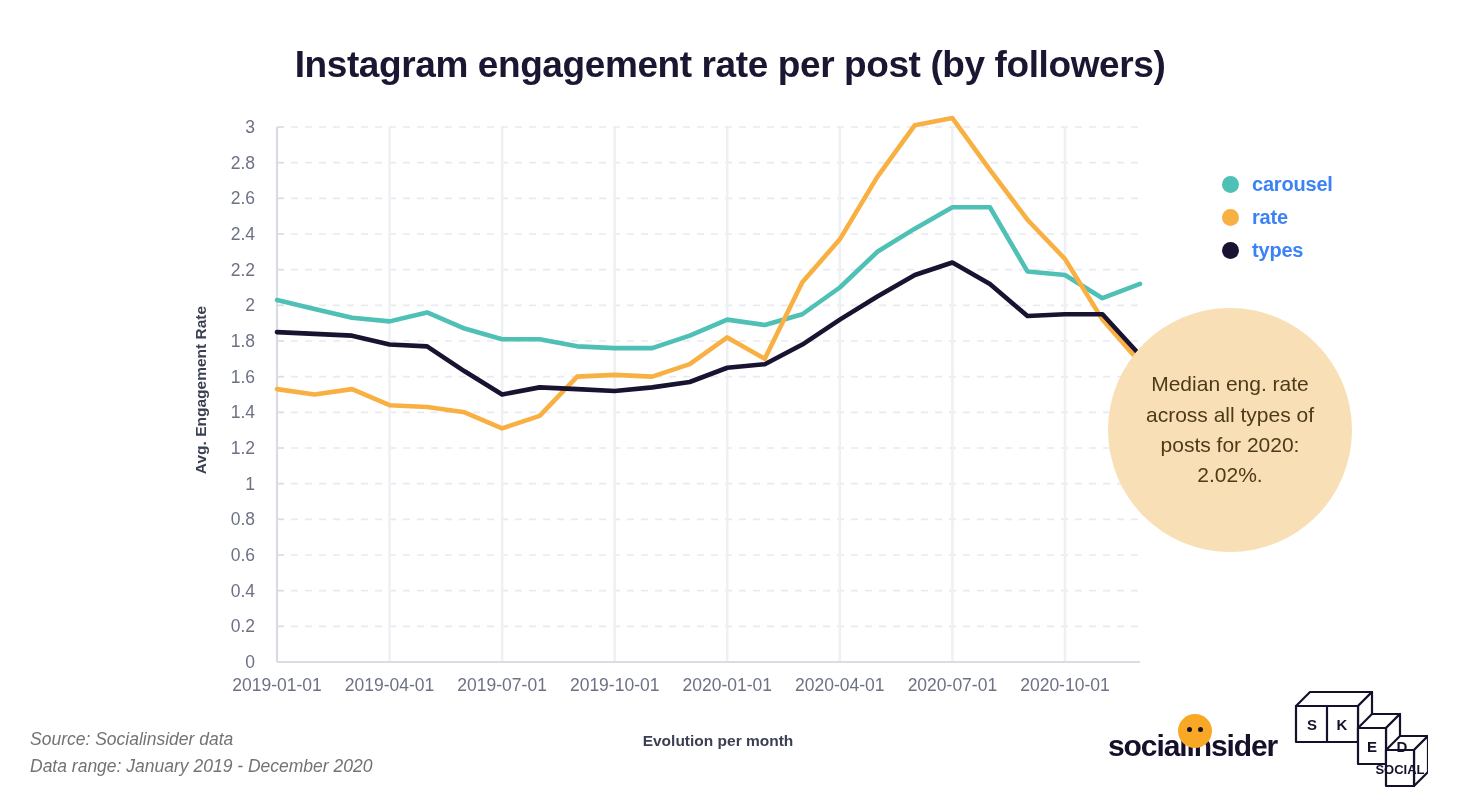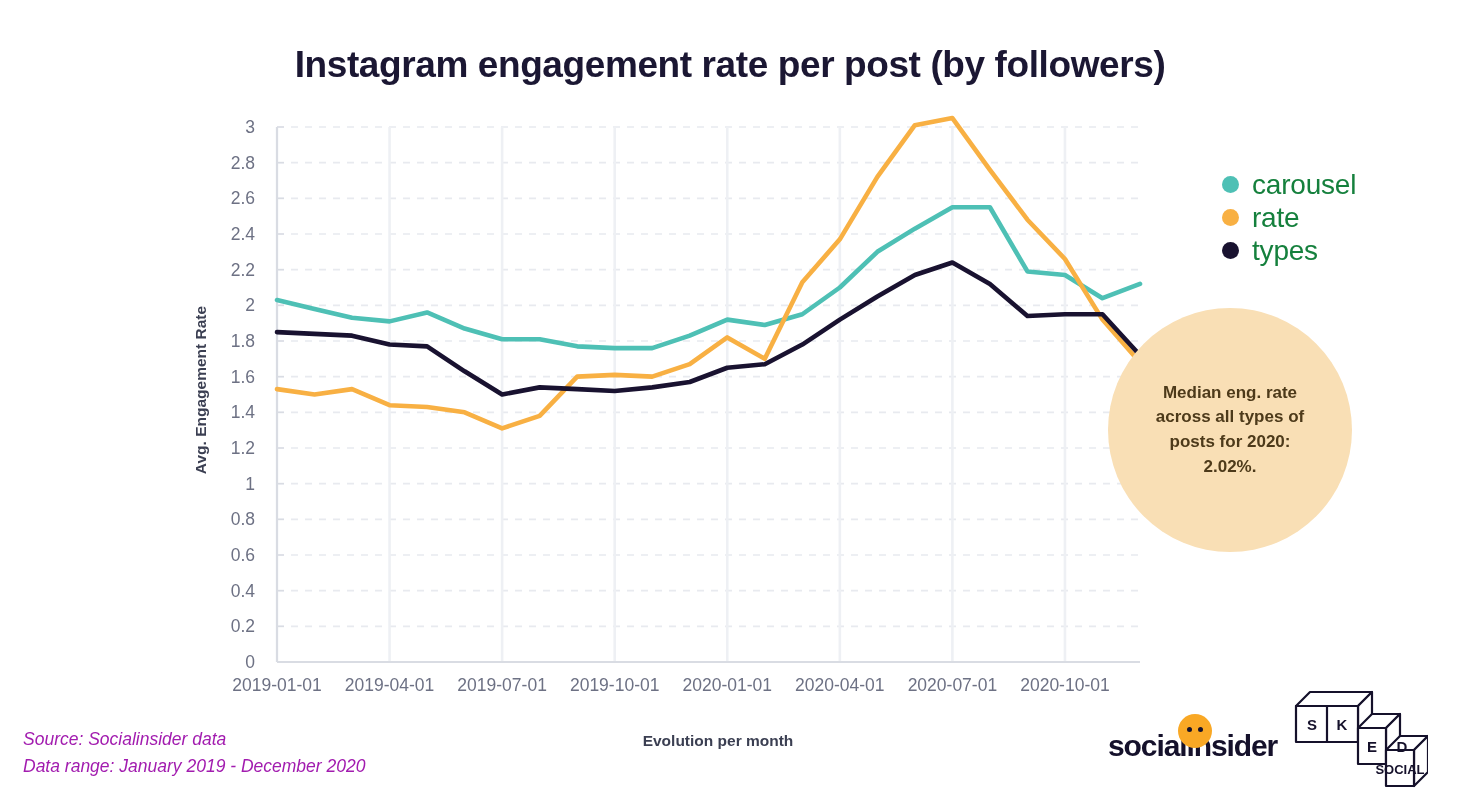--- a/index.html
+++ b/index.html
@@ -44,50 +44,51 @@
   }
   .legend-row {
     display: flex; align-items: center;
     height: 33px;
   }
   .legend-dot {
     width: 17px; height: 17px; border-radius: 50%;
     margin-right: 13px; flex: 0 0 auto;
   }
   .legend-label {
-    font-size: 28px;
-    color: #15803d;
+    font-size: 20px;
+    color: #3b82f6;
     letter-spacing: -0.2px;
+    font-weight: bold;
   }
 
   #annotation-bubble {
     position: absolute;
     left: 1108px; top: 308px;
     width: 244px; height: 244px;
     border-radius: 50%;
     background: #f9dfb5;
     display: flex; align-items: center; justify-content: center;
   }
   #annotation-text {
     width: 186px;
     text-align: center;
-    font-size: 17px;
-    font-weight: bold;
+    font-size: 21px;
+    font-weight: normal;
     line-height: 1.45;
     color: #4d3a1a;
     white-space: pre-line;
   }
 
   #footer-note {
     position: absolute;
-    left: 23px; top: 726px;
+    left: 30px; top: 726px;
     font-size: 17.5px;
     font-style: italic;
     line-height: 1.55;
-    color: #a21caf;
+    color: #737373;
     white-space: pre-line;
   }
 
   #socialinsider-logo {
     position: absolute;
     left: 1108px; top: 727px;
     height: 38px;
   }
   #si-wordmark {
     font-size: 30px;

